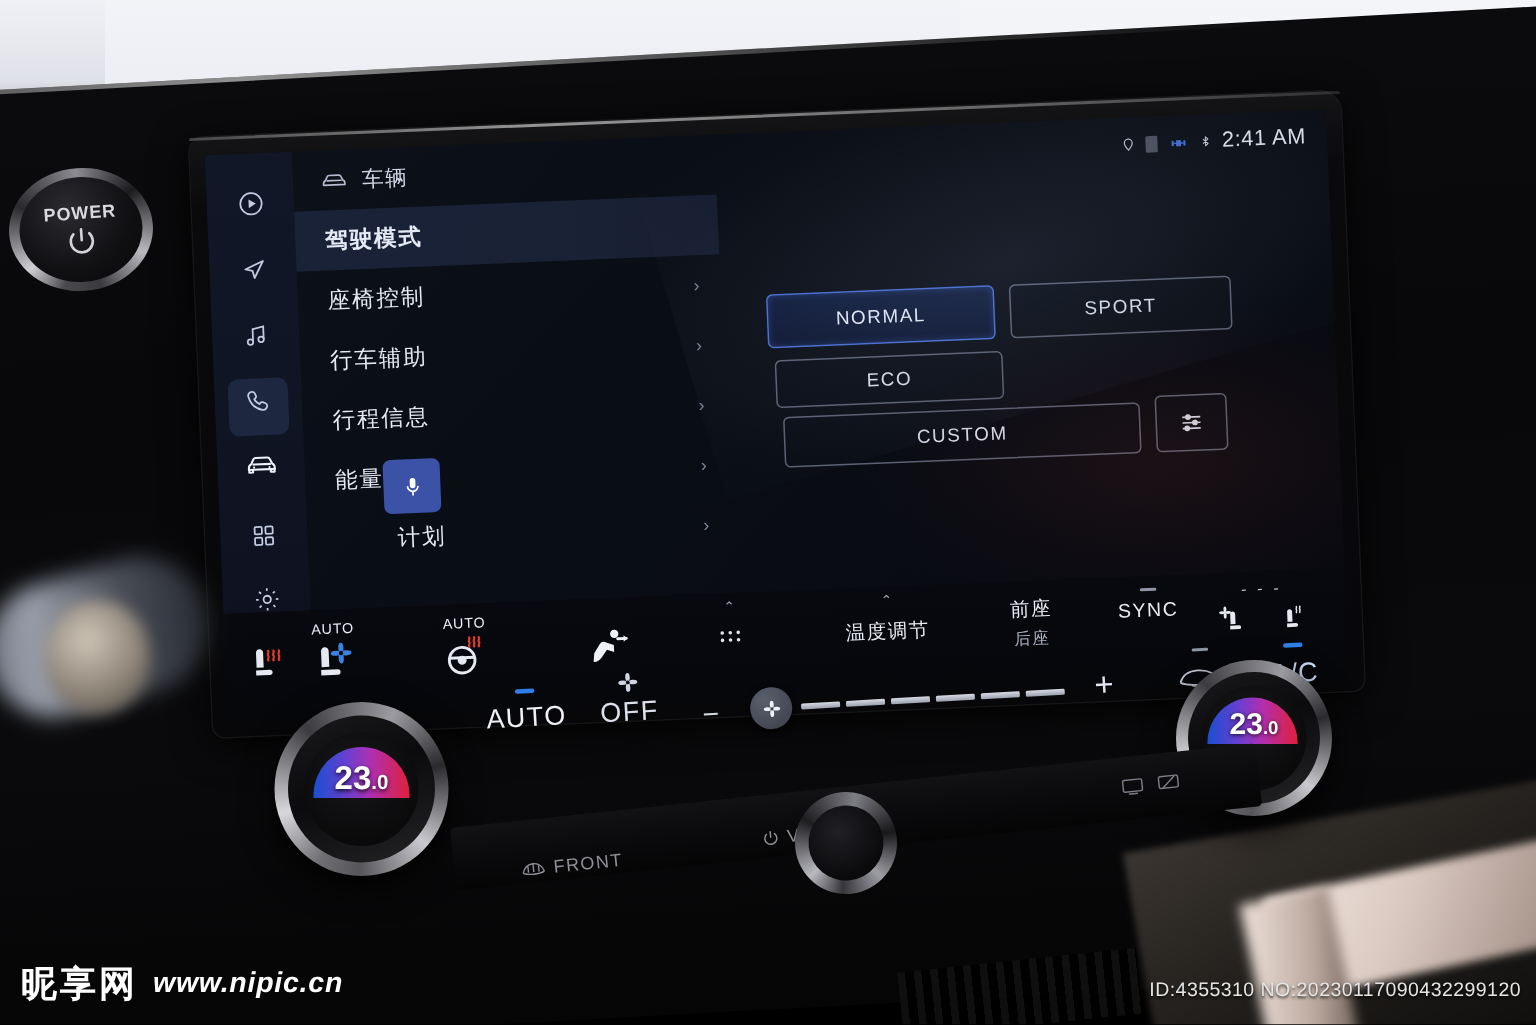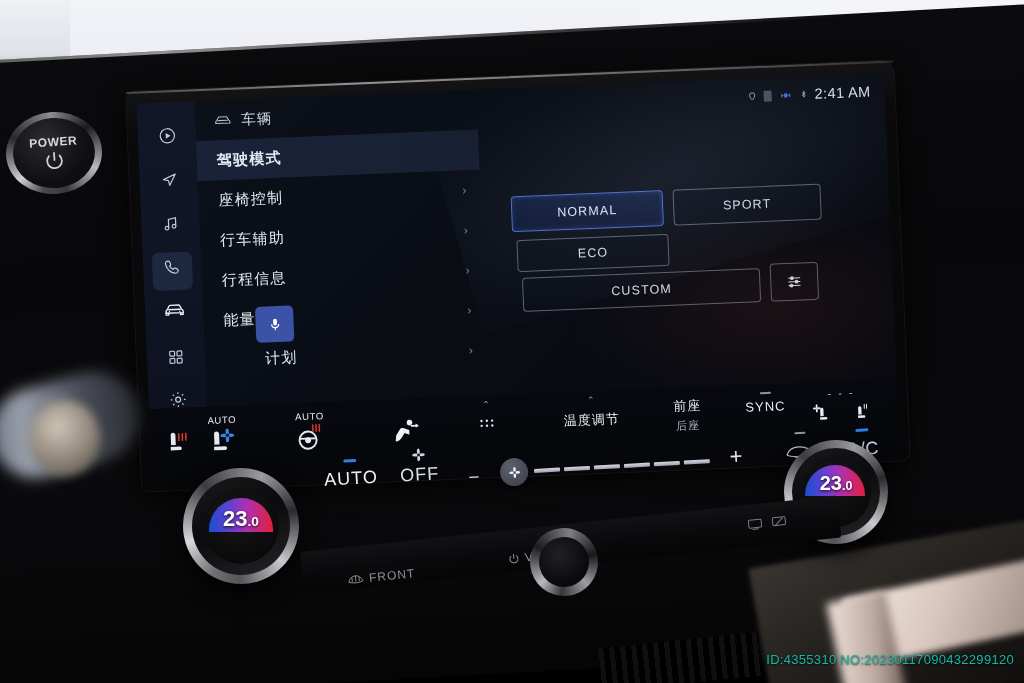--- a/index.html
+++ b/index.html
@@ -162,21 +162,21 @@
     background:radial-gradient(circle at 40% 35%,#cfc6b8,#8d8377 55%,#4b453d 100%);filter:blur(5px);}
 
   
   .vent{position:absolute;left:600px;top:640px;width:160px;height:44px;
     background:repeating-linear-gradient(90deg,#111 0 5px,#000 5px 11px);transform:rotate(-6deg);opacity:.85;}
 
   
   .wm{position:absolute;left:14px;top:640px;display:flex;align-items:center;gap:10px;}
   .wm-cn{color:#fff;font-size:24px;font-weight:bold;letter-spacing:2px;}
   .wm-url{color:#fff;font-size:19px;font-style:italic;font-weight:bold;letter-spacing:.5px;}
-  .wm-id{position:absolute;right:10px;top:652px;color:#14b8a6;font-size:13px;letter-spacing:.3px;
+  .wm-id{position:absolute;right:10px;top:652px;color:#e5e5e5;font-size:13px;letter-spacing:.3px;
     text-shadow:0 1px 2px rgba(0,0,0,.8);}
 </style>
 </head>
 <body>
 
 <div id="stage">
 
   <div class="bg-sky"></div>
   <div class="bg-leftwarm"></div>
   <div class="bg-right"></div>
@@ -557,15 +557,19 @@
   </div>
 
   <div class="volknob">
     <div class="vo"></div>
     <div class="vf"></div>
   </div>
 
   <div class="stalk"></div>
   <div class="stalk-cap"></div>
 
+  <div class="wm">
+    <span class="wm-cn">昵享网</span>
+    <span class="wm-url">www.nipic.cn</span>
+  </div>
   <div class="wm-id">ID:4355310 NO:20230117090432299120</div>
 
 </div>
 
 </body></html>

